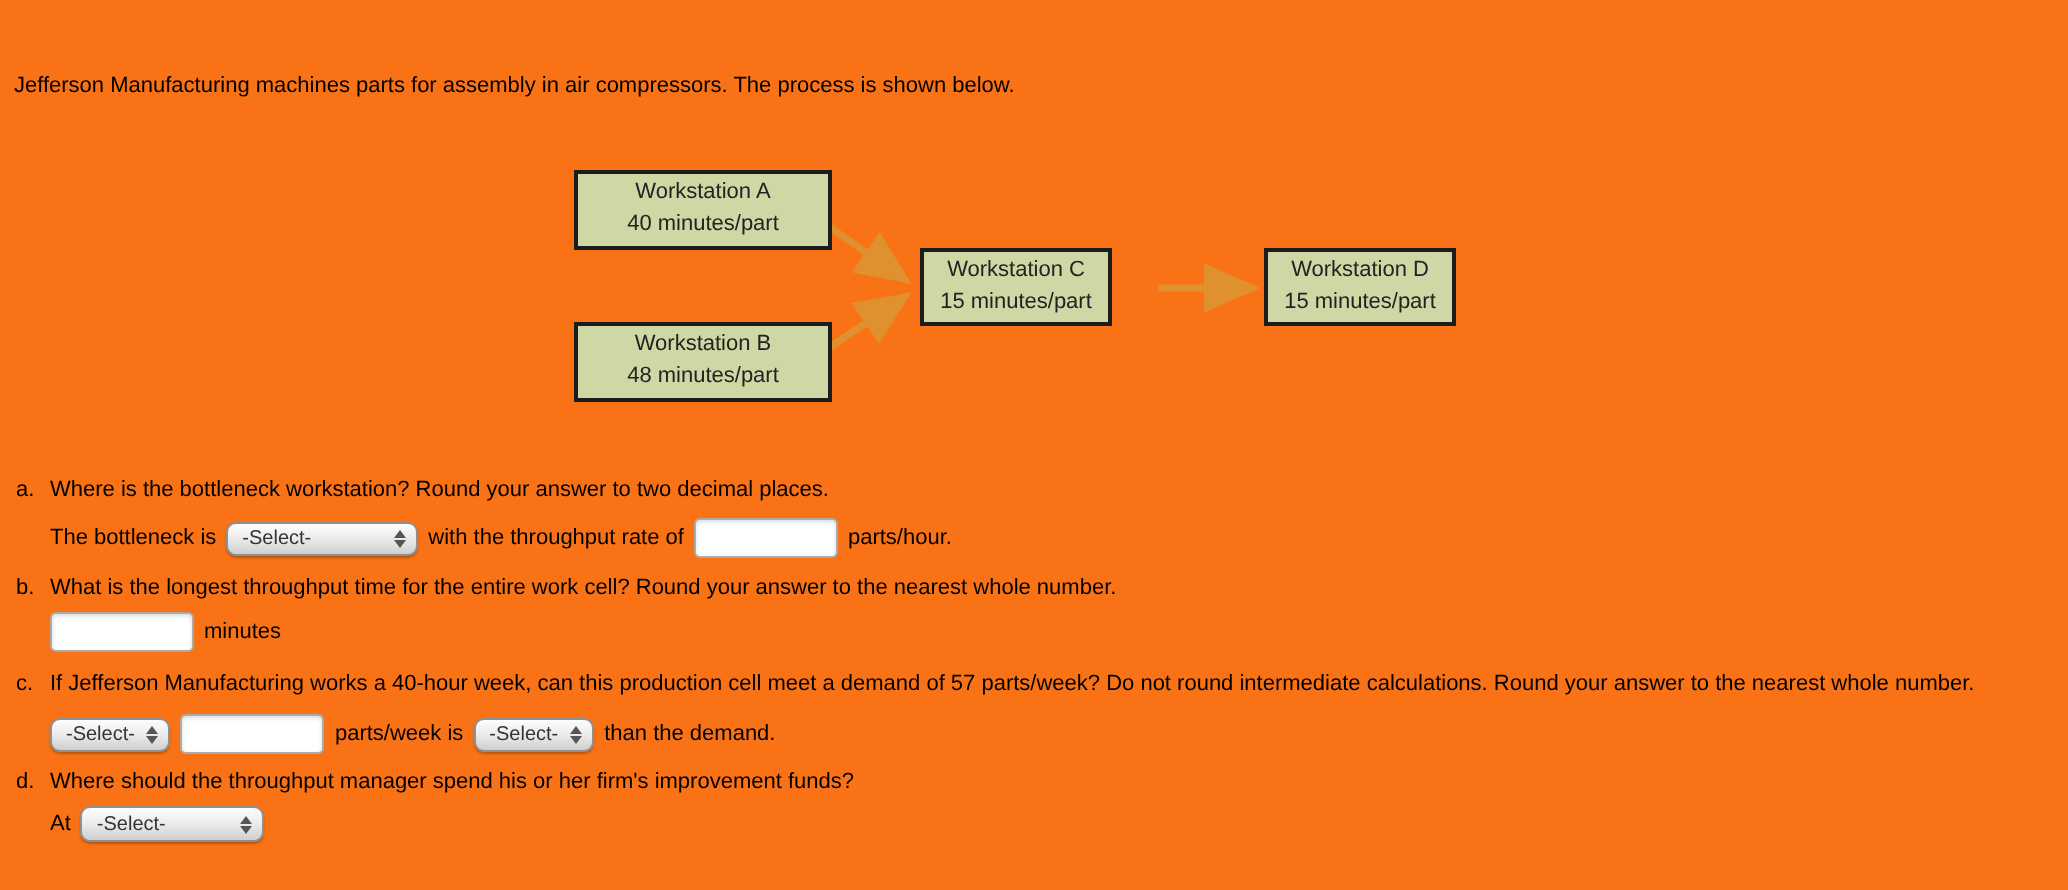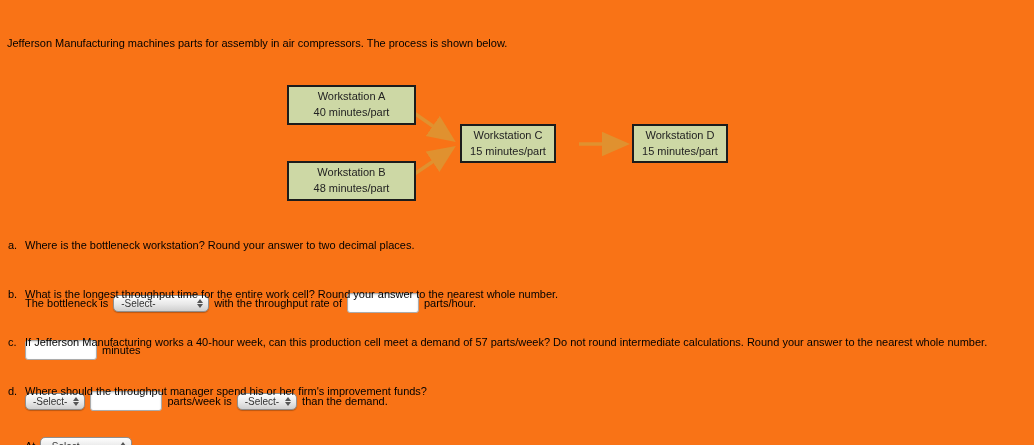--- a/index.html
+++ b/index.html
@@ -54,21 +54,20 @@
     white-space: nowrap;
   }
   .q-letter { width: 17px; flex: 0 0 17px; }
   .ans-row {
     position: absolute;
     left: 25px;
     display: flex;
     align-items: center;
     gap: 5px;
     white-space: nowrap;
-    margin-top: 34px;
   }
   .ans-input {
     height: 20px;
     border: 1px solid #ababab;
     border-radius: 3px;
     background: #fff;
     box-shadow: inset 0 1px 2px rgba(0,0,0,0.15);
     font-family: "Liberation Sans", sans-serif;
     font-size: 11px;
     padding: 0 4px;

